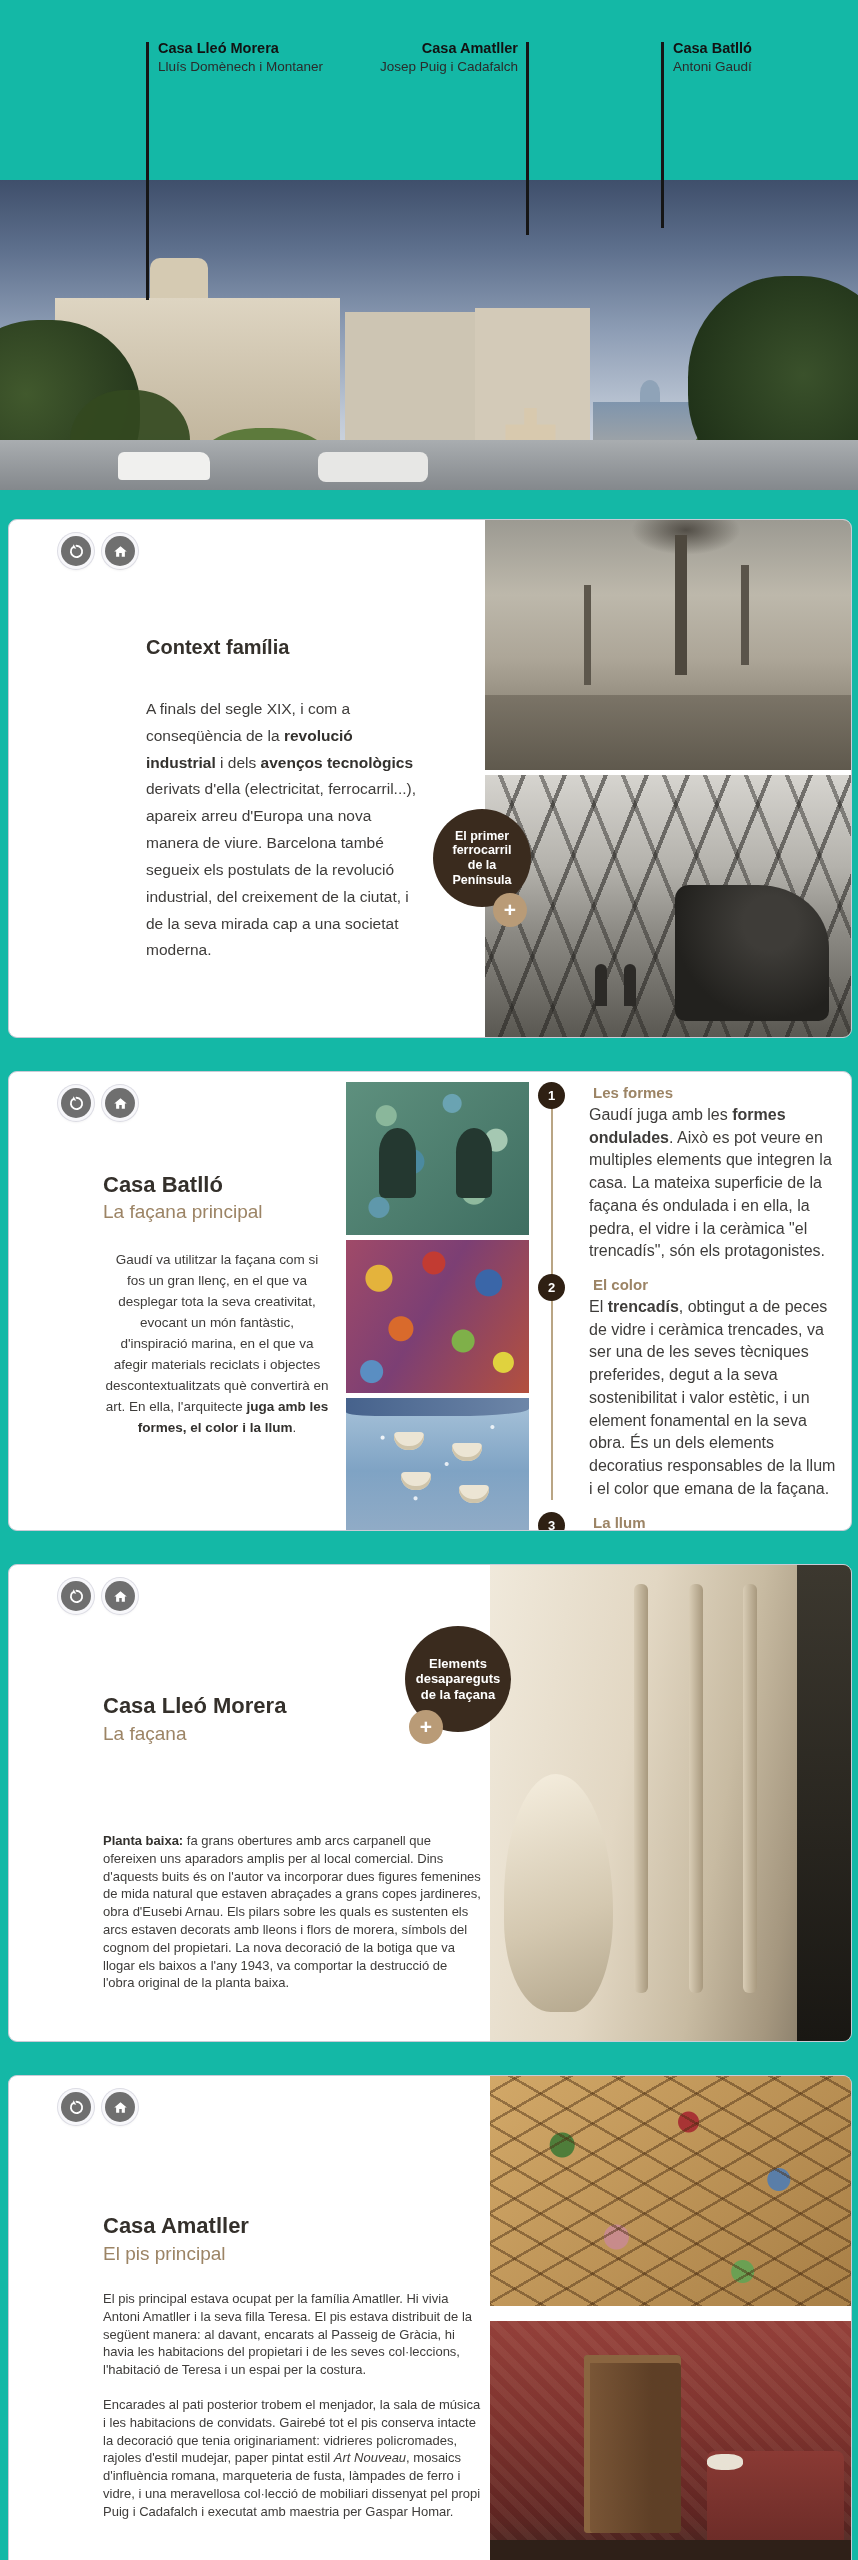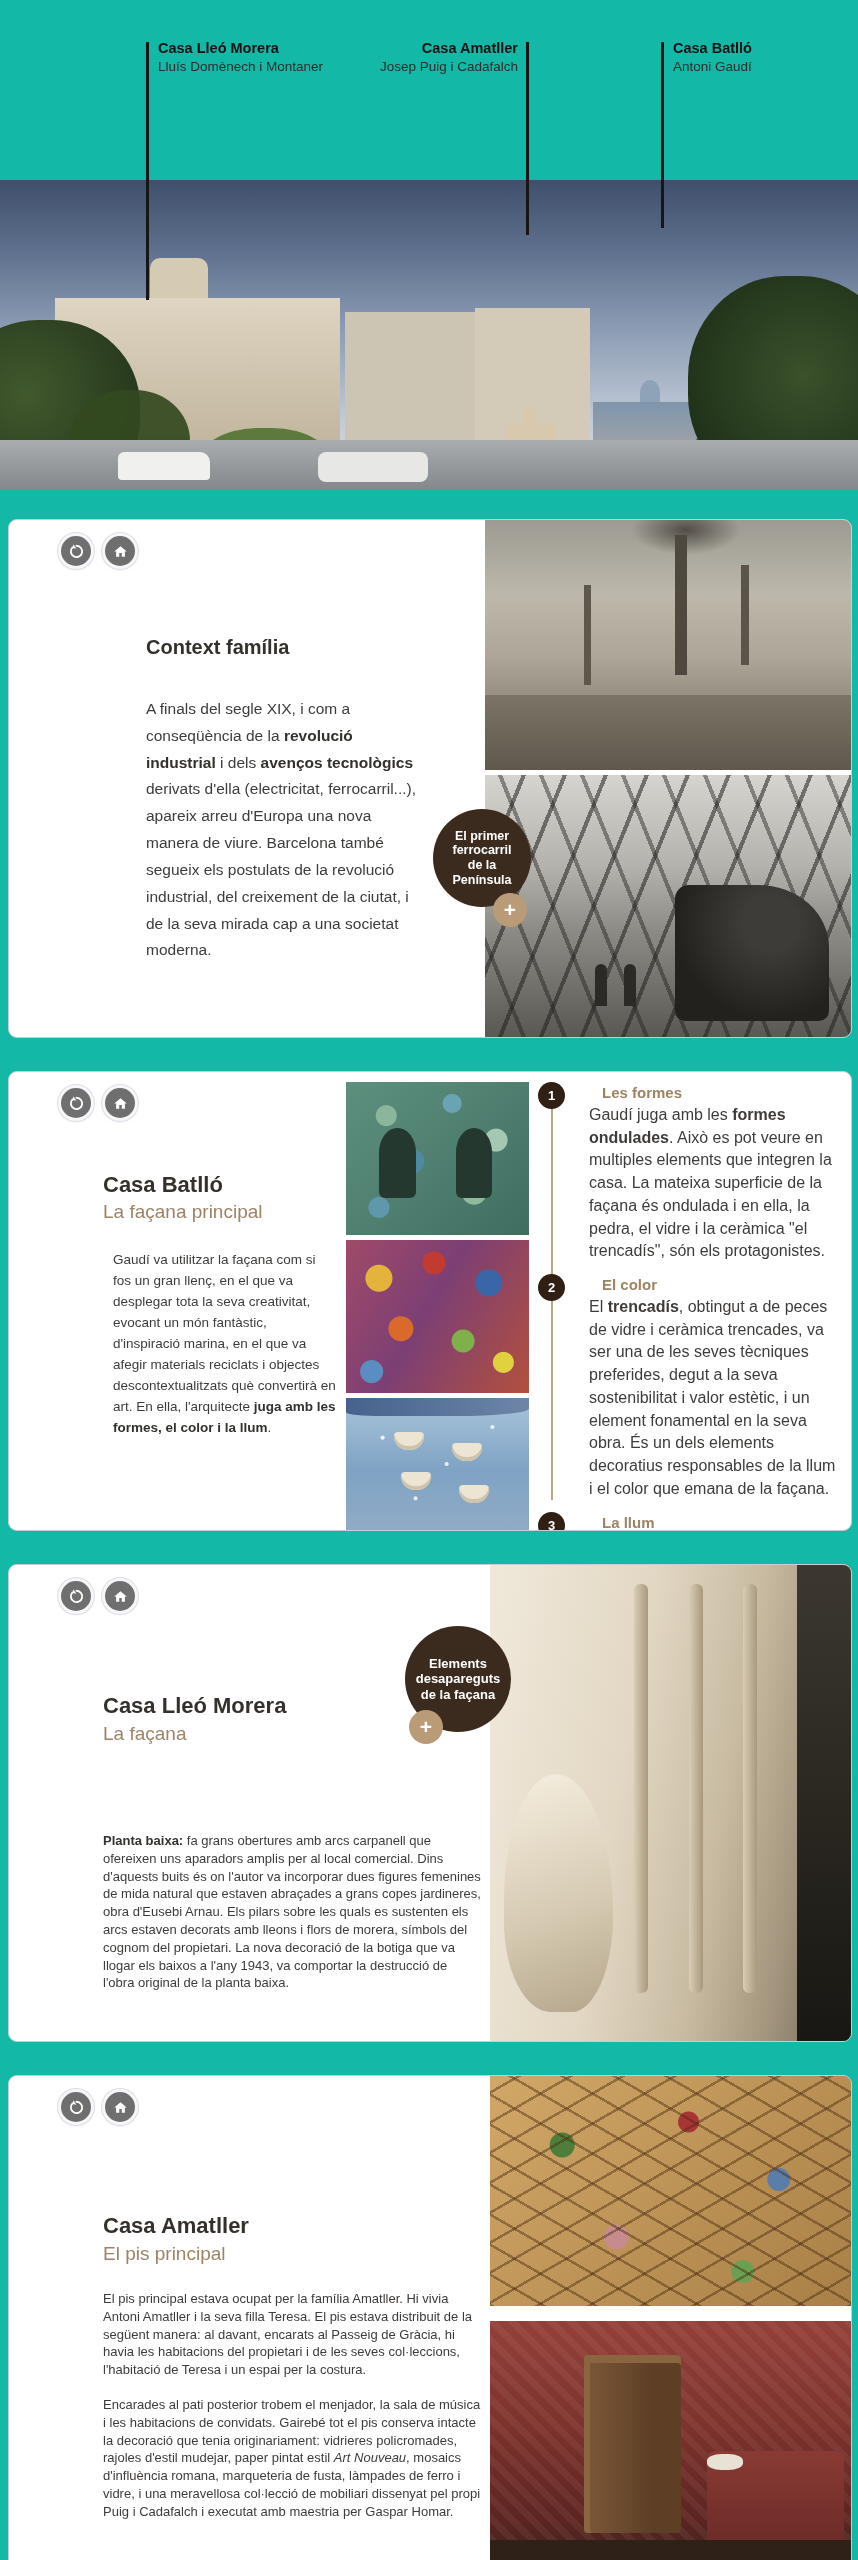--- a/index.html
+++ b/index.html
@@ -81,21 +81,21 @@
   .badge{position:absolute;border-radius:50%;background:#3a2b1e;color:#fff;z-index:4;
     display:flex;align-items:center;justify-content:center;text-align:center;font-weight:bold;}
   .badge2{left:424px;top:289px;width:98px;height:98px;font-size:12.5px;line-height:1.18;}
   .plus{position:absolute;border-radius:50%;background:#b99b77;color:#fff;border:none;z-index:5;cursor:pointer;padding:0;
     font-size:21px;font-weight:bold;display:flex;align-items:center;justify-content:center;}
   .plus2{left:484px;top:373px;width:34px;height:34px;}
 
   
   .title3{left:94px;top:100px;font-size:22px;}
   .sub3{left:94px;top:129px;font-size:19px;}
-  .para3{left:104px;top:177px;width:224px;font-size:13.5px;line-height:1.56;}
+  .para3{left:96px;top:177px;width:224px;font-size:13.5px;line-height:1.56;text-align:center;}
   .im{position:absolute;left:337px;width:183px;}
   .im1{top:10px;height:153px;background-color:#55836f;background-image:
     radial-gradient(circle at 22% 22%,#8ab79b 0 10px,transparent 11px),
     radial-gradient(circle at 58% 14%,#6aa3b2 0 9px,transparent 10px),
     radial-gradient(circle at 82% 38%,#a5c8b2 0 11px,transparent 12px),
     radial-gradient(circle at 36% 52%,#4b8aa0 0 12px,transparent 13px),
     radial-gradient(circle at 70% 72%,#8fba9e 0 12px,transparent 13px),
     radial-gradient(circle at 18% 82%,#5f98ab 0 10px,transparent 11px),
     linear-gradient(135deg,#5e907e,#3f6e61);}
   .archwin{position:absolute;top:30%;width:20%;height:46%;background:#243830;border-radius:50% 50% 6px 6px/35% 35% 6px 6px;}
@@ -116,21 +116,21 @@
     radial-gradient(circle at 38% 76%,rgba(255,255,255,.8) 0 1.5px,transparent 2.5px),
     linear-gradient(180deg,#a9c4da 0%,#7fa3c4 55%,#90abc6 100%);}
   .roofC{position:absolute;left:0;top:0;width:100%;height:14%;background:linear-gradient(90deg,#46628c,#6d86a8);border-radius:0 0 40% 20%;}
   .balc{position:absolute;width:30px;height:18px;background:#ece5d4;border-radius:4px 4px 14px 14px;box-shadow:inset 0 -4px 0 #cfc4aa;}
   .bc1{left:26%;top:26%}.bc2{left:58%;top:34%}.bc3{left:30%;top:56%}.bc4{left:62%;top:66%}
   .tl-line{position:absolute;left:542px;top:26px;width:2px;height:402px;background:#b9a584;}
   .items3{position:absolute;left:580px;top:12px;width:252px;}
   .item3{position:relative;margin-bottom:13px;}
   .inum{position:absolute;left:-51px;top:-2px;width:27px;height:27px;border-radius:50%;background:#2f2013;color:#fff;
     font-size:13px;font-weight:bold;display:flex;align-items:center;justify-content:center;}
-  .ihead{font-size:15px;font-weight:bold;color:#9c8465;margin:0 13px 3px;}
+  .ihead{font-size:15px;font-weight:bold;color:#9c8465;margin:0 4px 3px;}
   .ibody{font-size:16px;line-height:1.42;color:#3e3c3a;margin:0;}
 
   
   .title4{left:94px;top:128px;font-size:22px;}
   .sub4{left:94px;top:158px;font-size:19px;}
   .p4a{left:94px;top:200px;width:378px;font-size:13px;line-height:1.37;}
   .p4b{left:94px;top:267px;width:378px;font-size:13px;line-height:1.37;}
   .ph4{left:481px;top:0;width:361px;height:476px;
     background:linear-gradient(100deg,#f0e9db 0%,#e2d7c3 38%,#c8bba2 62%,#a5977f 80%,#6d6455 100%);}
   .scol{position:absolute;top:4%;width:14px;height:86%;background:linear-gradient(90deg,#d9cdb6,#a8997e);border-radius:6px;}

